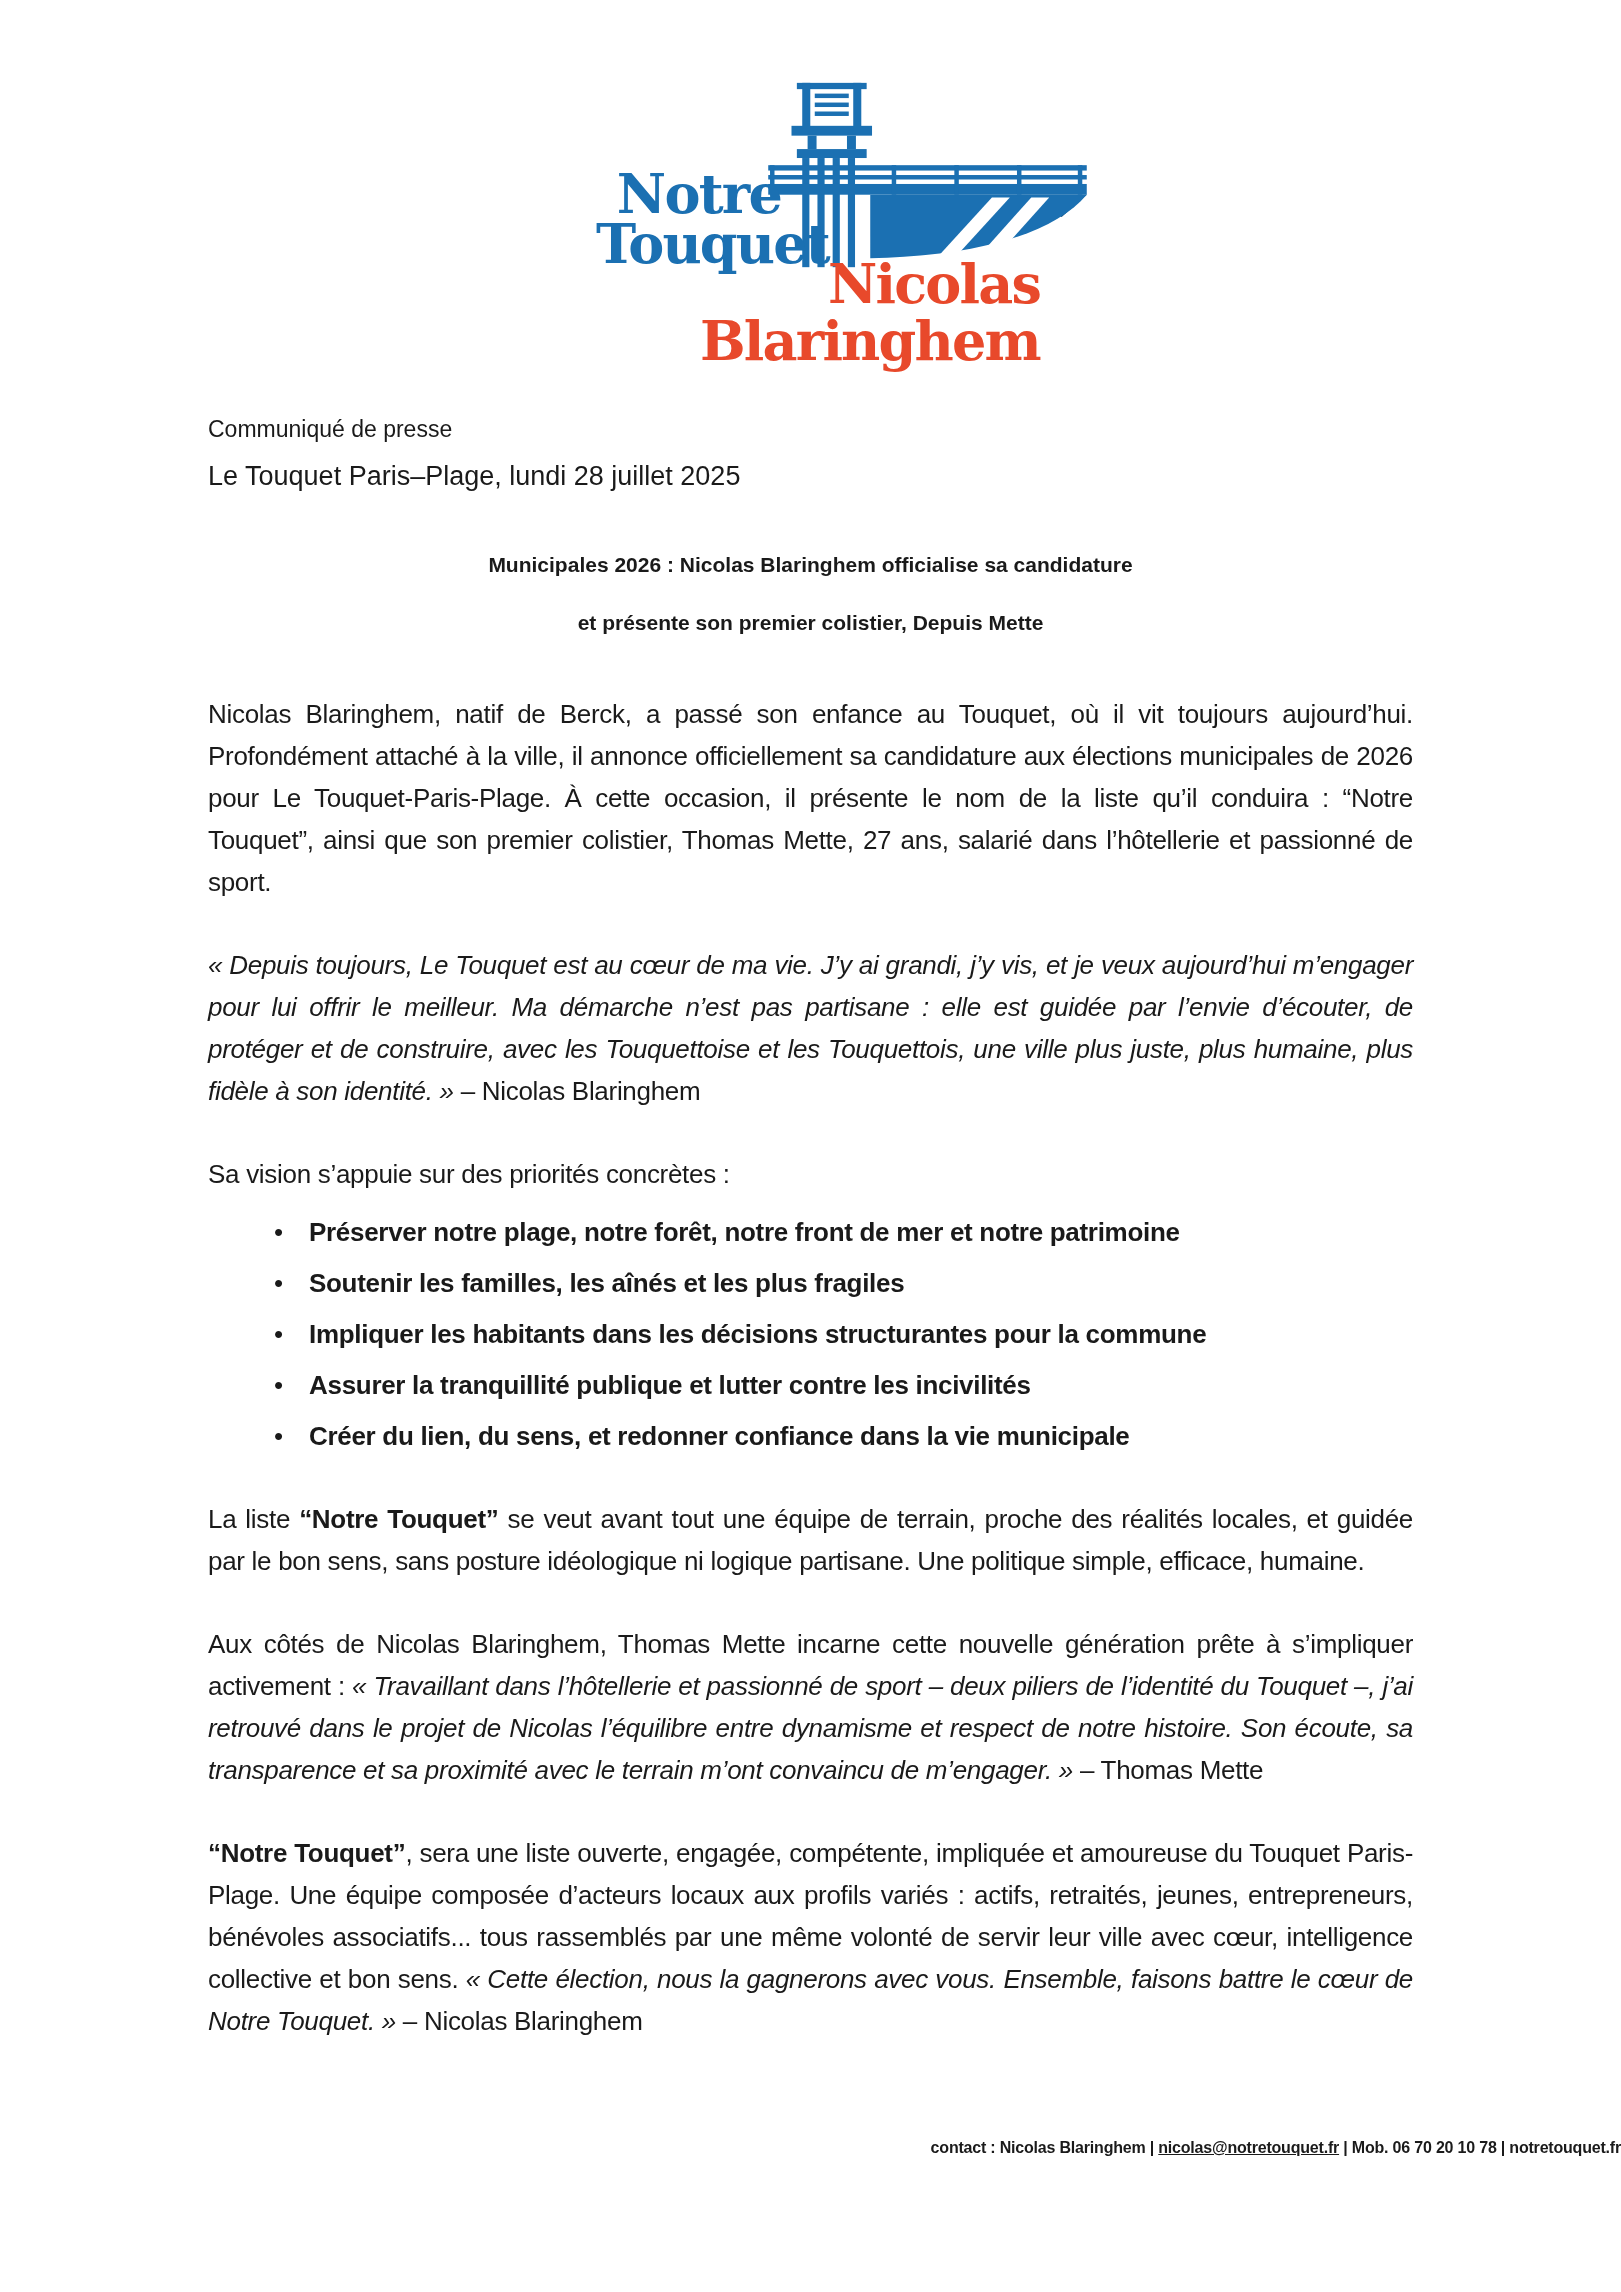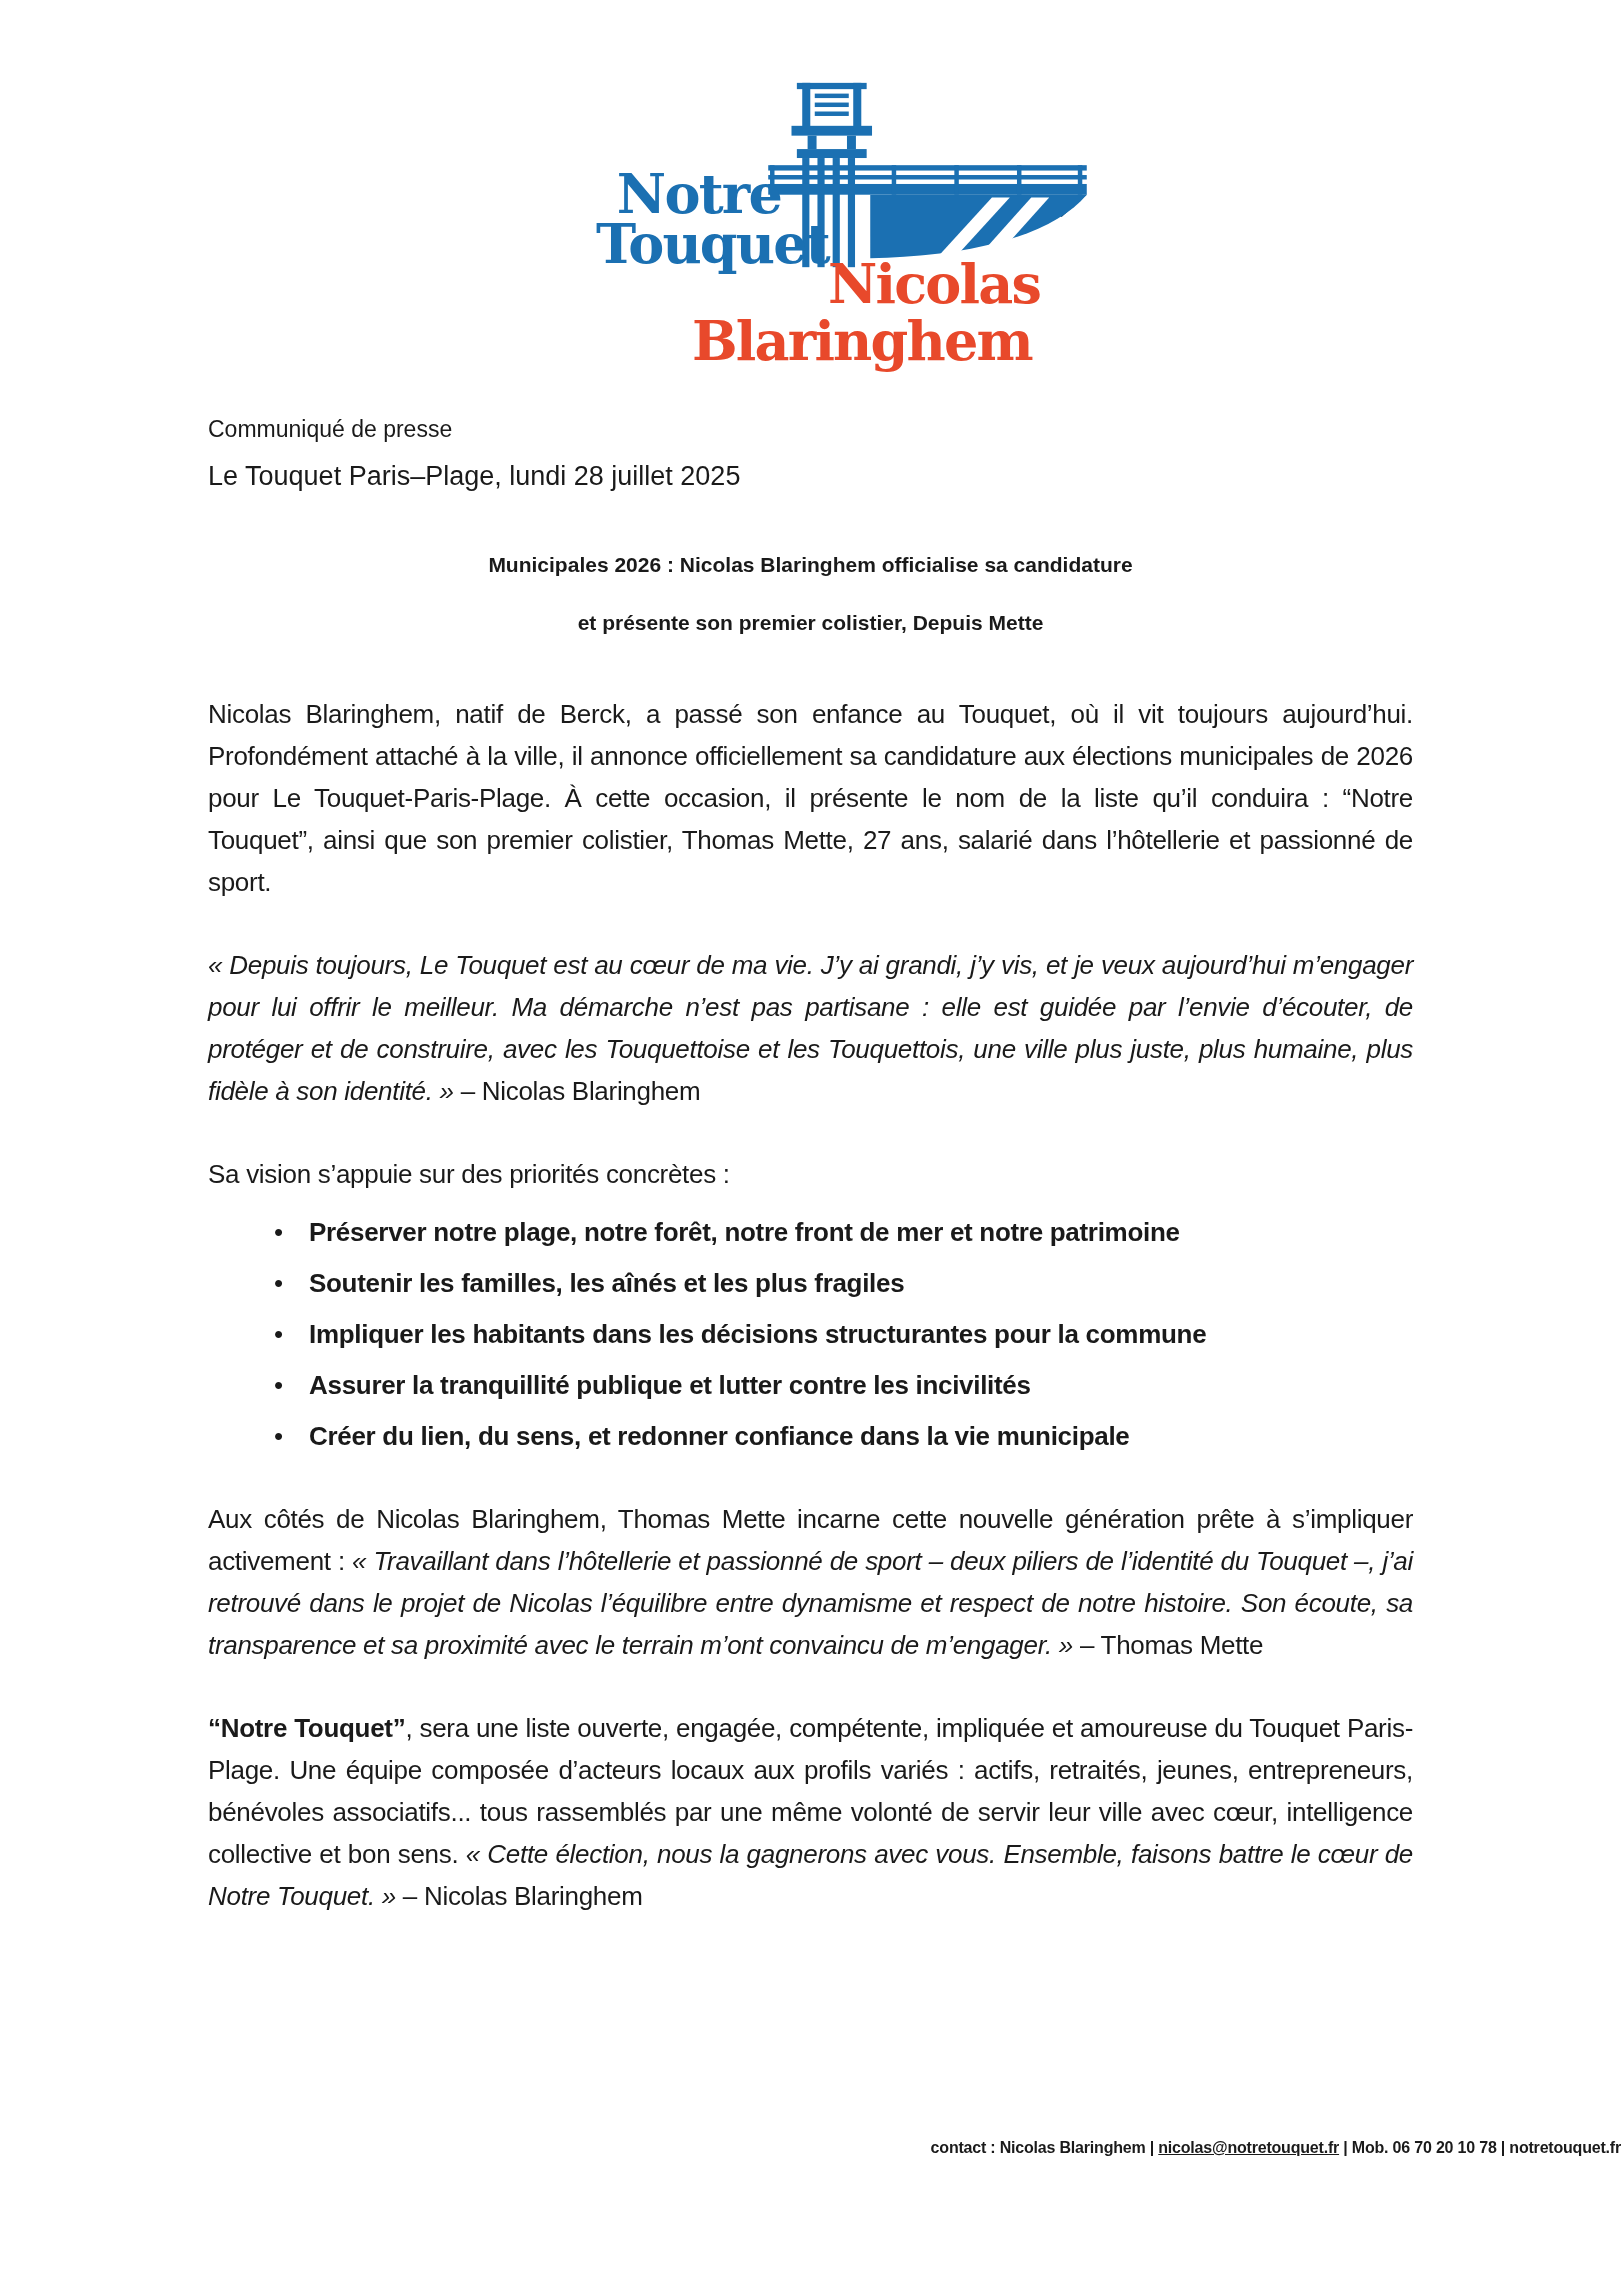--- a/index.html
+++ b/index.html
@@ -28,21 +28,21 @@
     font-size:54px;
     line-height:1;
     letter-spacing:-1.8px;
     white-space:nowrap;
   }
   .blue-word{color:var(--blue,#1B70B2);}
   .red-word{color:var(--red,#E8492B);}
   .w-notre{top:118px;right:316px;}
   .w-touquet{top:168px;left:72px;}
   .w-nicolas{top:208px;left:304px;}
-  .w-blaringhem{top:265px;left:168px;}
+  .w-blaringhem{top:265px;left:176px;}
   .logo svg{position:absolute;left:233px;top:29.6px;}
   .f-blue{fill:var(--blue,#1B70B2);}
   .f-navy{fill:var(--navy,#15537F);}
   .f-white{fill:#ffffff;}
 
   
   .content{
     position:absolute;
     left:208px;
     top:412px;
@@ -181,20 +181,21 @@
     <div class="lead-in">Sa vision s’appuie sur des priorités concrètes :</div>
 
     <ul class="priorities">
       <li>Préserver notre plage, notre forêt, notre front de mer et notre patrimoine</li>
       <li>Soutenir les familles, les aînés et les plus fragiles</li>
       <li>Impliquer les habitants dans les décisions structurantes pour la commune</li>
       <li>Assurer la tranquillité publique et lutter contre les incivilités</li>
       <li>Créer du lien, du sens, et redonner confiance dans la vie municipale</li>
     </ul>
 
+    <p class="para"><span>La liste </span><span class="b">“Notre Touquet”</span><span> se veut avant tout une équipe de terrain, proche des réalités locales, et guidée par le bon sens, sans posture idéologique ni logique partisane. Une politique simple, efficace, humaine.</span></p>
 
     <p class="para"><span>Aux côtés de Nicolas Blaringhem, Thomas Mette incarne cette nouvelle génération prête à s’impliquer activement : </span><span class="it">« Travaillant dans l’hôtellerie et passionné de sport – deux piliers de l’identité du Touquet –, j’ai retrouvé dans le projet de Nicolas l’équilibre entre dynamisme et respect de notre histoire. Son écoute, sa transparence et sa proximité avec le terrain m’ont convaincu de m’engager. »</span><span> – Thomas Mette</span></p>
 
     <p class="para"><span class="b">“Notre Touquet”</span><span>, sera une liste ouverte, engagée, compétente, impliquée et amoureuse du Touquet Paris-Plage. Une équipe composée d’acteurs locaux aux profils variés : actifs, retraités, jeunes, entrepreneurs, bénévoles associatifs... tous rassemblés par une même volonté de servir leur ville avec cœur, intelligence collective et bon sens. </span><span class="it">« Cette élection, nous la gagnerons avec vous. Ensemble, faisons battre le cœur de Notre Touquet. »</span><span> – Nicolas Blaringhem</span></p>
 
   </div>
 
   <div class="footer"><span>contact : Nicolas Blaringhem | </span><a class="email">nicolas@notretouquet.fr</a><span> | Mob. 06 70 20 10 78 | notretouquet.fr</span></div>
 
 </div>

